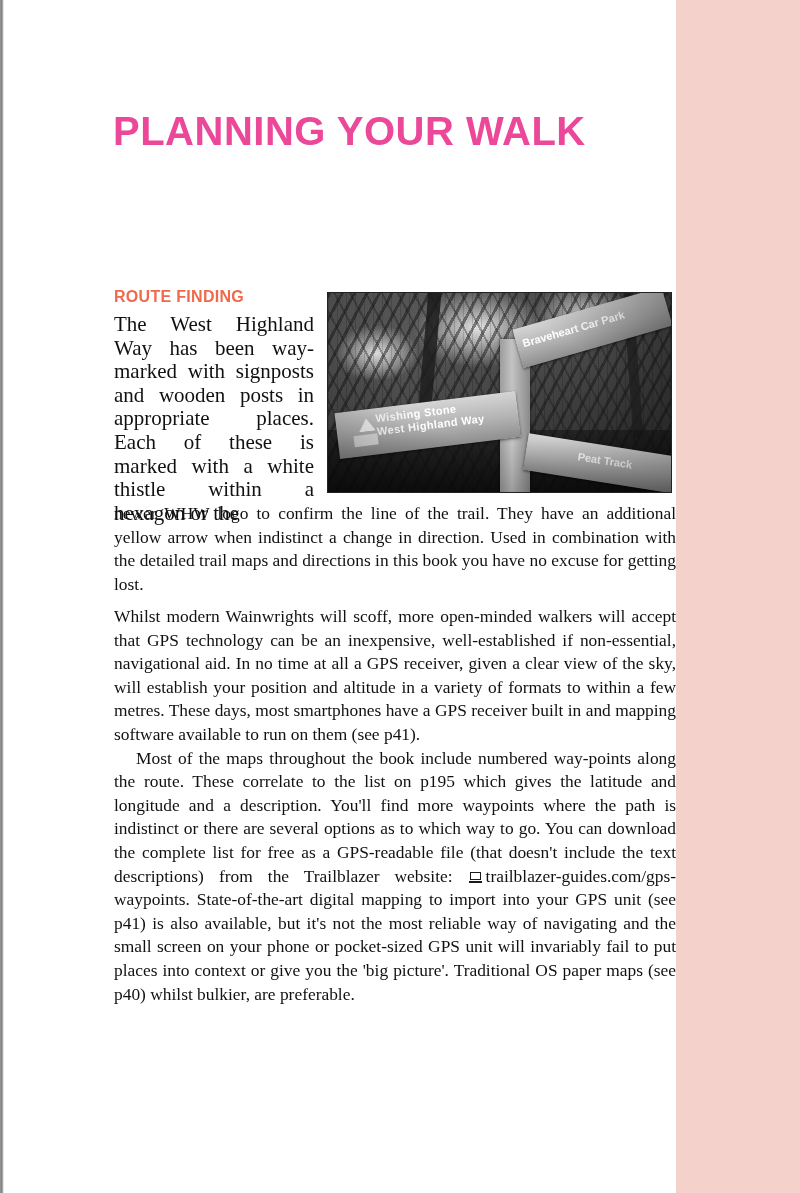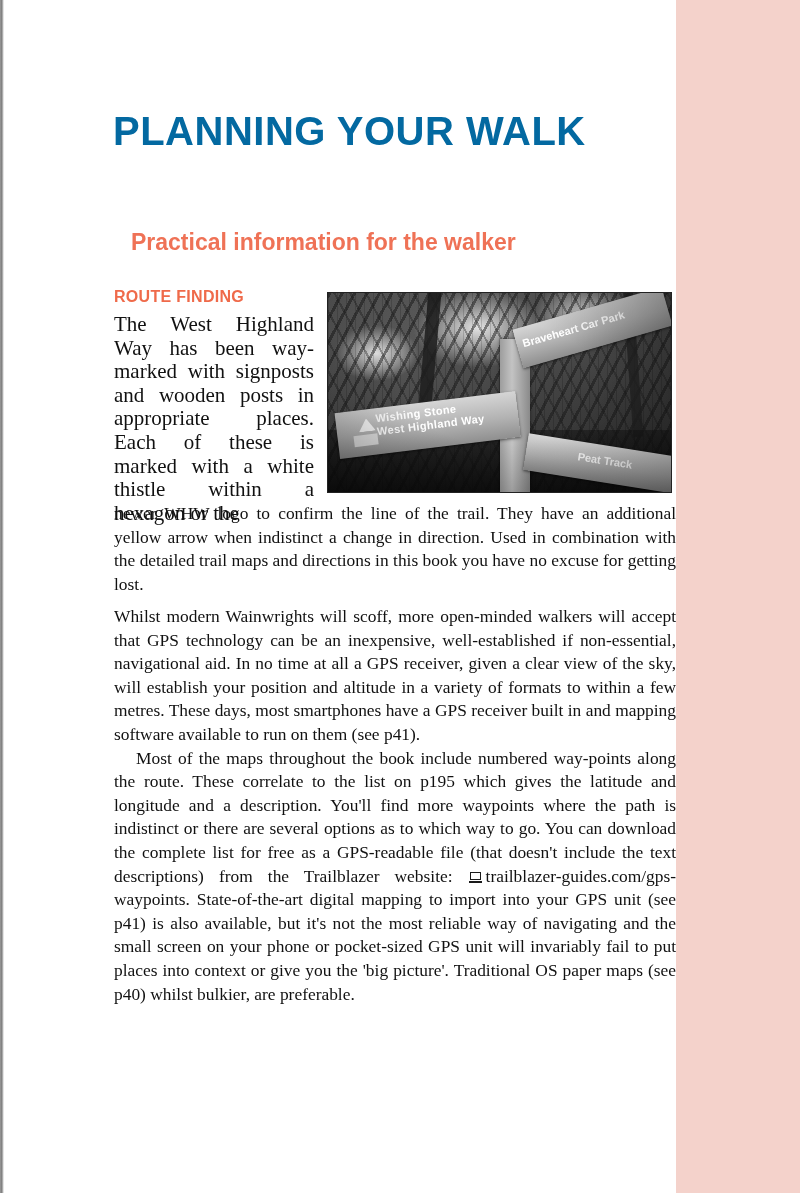--- a/index.html
+++ b/index.html
@@ -36,21 +36,21 @@
     height: 1193px;
   }
   h1#page-title {
     margin: 0;
     position: absolute; top: 108px; left: 16px;
     font-family: "Liberation Sans", sans-serif;
     font-weight: bold;
     font-size: 40px;
     line-height: 46px;
     letter-spacing: 0.5px;
-    color: #0369a1;
+    color: #ec4899;
     white-space: nowrap;
   }
   h2#page-subtitle {
     margin: 0;
     position: absolute; top: 228px; left: 34px;
     font-family: "Liberation Sans", sans-serif;
     font-weight: bold;
     font-size: 23px;
     line-height: 28px;
     color: #ef7256;
@@ -219,21 +219,20 @@
   <div id="left-edge"></div>
 
   <div id="chapter-tab">
     
     
   </div>
 
   <div id="content">
 
     <h1 id="page-title">PLANNING YOUR WALK</h1>
-    <h2 id="page-subtitle">Practical information for the walker</h2>
 
     <div id="route-finding-block">
 
       <div id="photo">
         <div class="sky"></div>
         <div class="canopy"></div>
         <div class="trunk-left"></div>
         <div class="trunk-right"></div>
         <div class="ground"></div>
         <div class="post"></div>

